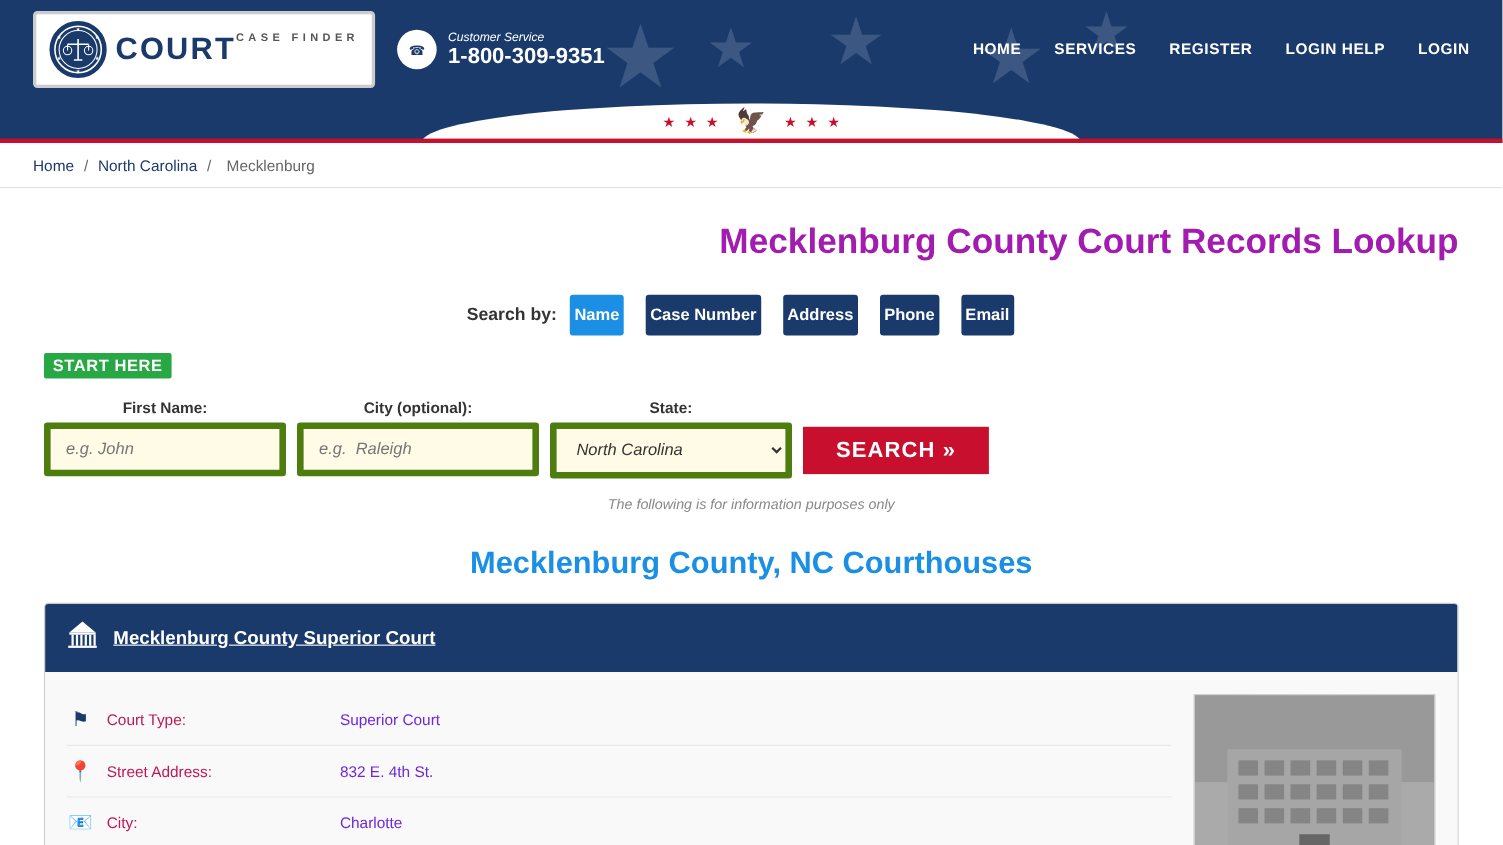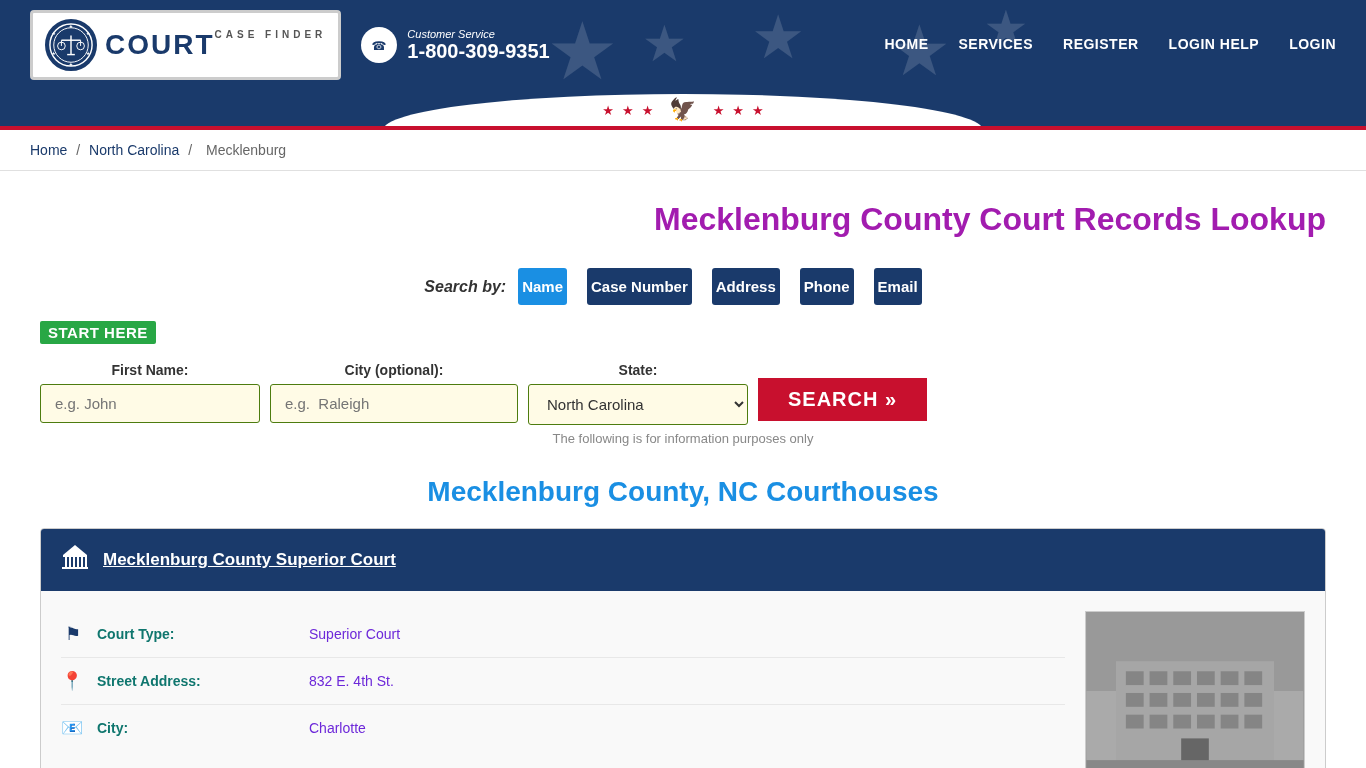--- a/index.html
+++ b/index.html
@@ -137,21 +137,20 @@
     .search-by-row {
       display: flex;
       align-items: center;
       justify-content: center;
       gap: 0;
       margin-bottom: 16px;
     }
     .search-by-label {
       font-size: 16px;
       font-weight: bold;
-      font-style: italic;
       margin-right: 12px;
       color: #333;
     }
     .tab-btn {
       padding: 10px 4px;
       border: none;
       cursor: pointer;
       font-size: 15px;
       font-weight: bold;
       color: #fff;
@@ -189,31 +188,32 @@
       gap: 6px;
     }
     .form-group label {
       font-weight: bold;
       font-size: 14px;
       color: #333;
     }
     .form-group input,
     .form-group select {
       padding: 10px 14px;
-      border: 1px solid #4d7c0f;
+      border: 6px solid #4d7c0f;
       border-radius: 3px;
       font-size: 15px;
       background: #fffbe6;
       color: #999;
+      font-style: italic;
     }
     .form-group input {
       width: 220px;
     }
     .form-group.city input {
-      width: 248px;
+      width: 220px;
     }
     .form-group.state select {
       width: 220px;
       background: #fffbe6;
       color: #333;
     }
     .search-btn {
       padding: 10px 30px;
       background: #c8102e;
       color: #fff;
@@ -221,23 +221,24 @@
       border-radius: 0;
       font-size: 20px;
       font-weight: bold;
       cursor: pointer;
       align-self: flex-end;
       margin-bottom: 4px;
       letter-spacing: 1px;
       white-space: nowrap;
     }
     .info-note {
+      font-style: italic;
       color: #888;
       font-size: 13px;
-      margin-top: 6px;
+      margin-top: 16px;
       text-align: center;
     }
 
     
     .courthouse-section {
       margin-top: 30px;
     }
     .courthouse-title {
       text-align: center;
       font-size: 28px;
@@ -286,23 +287,23 @@
     .detail-row:last-child {
       border-bottom: none;
     }
     .detail-icon {
       color: #1a3a6b;
       font-size: 18px;
       width: 24px;
       text-align: center;
     }
     .detail-label {
-      font-weight: bold;
+      font-weight: normal;
       width: 200px;
-      color: #0f766e;
+      color: #be185d;
     }
     .detail-value {
       color: #6d28d9;
     }
     .courthouse-img {
       width: 220px;
       height: 160px;
       background: linear-gradient(135deg, #888 0%, #aaa 30%, #777 60%, #999 100%);
       border: 1px solid #ccc;
       display: flex;

